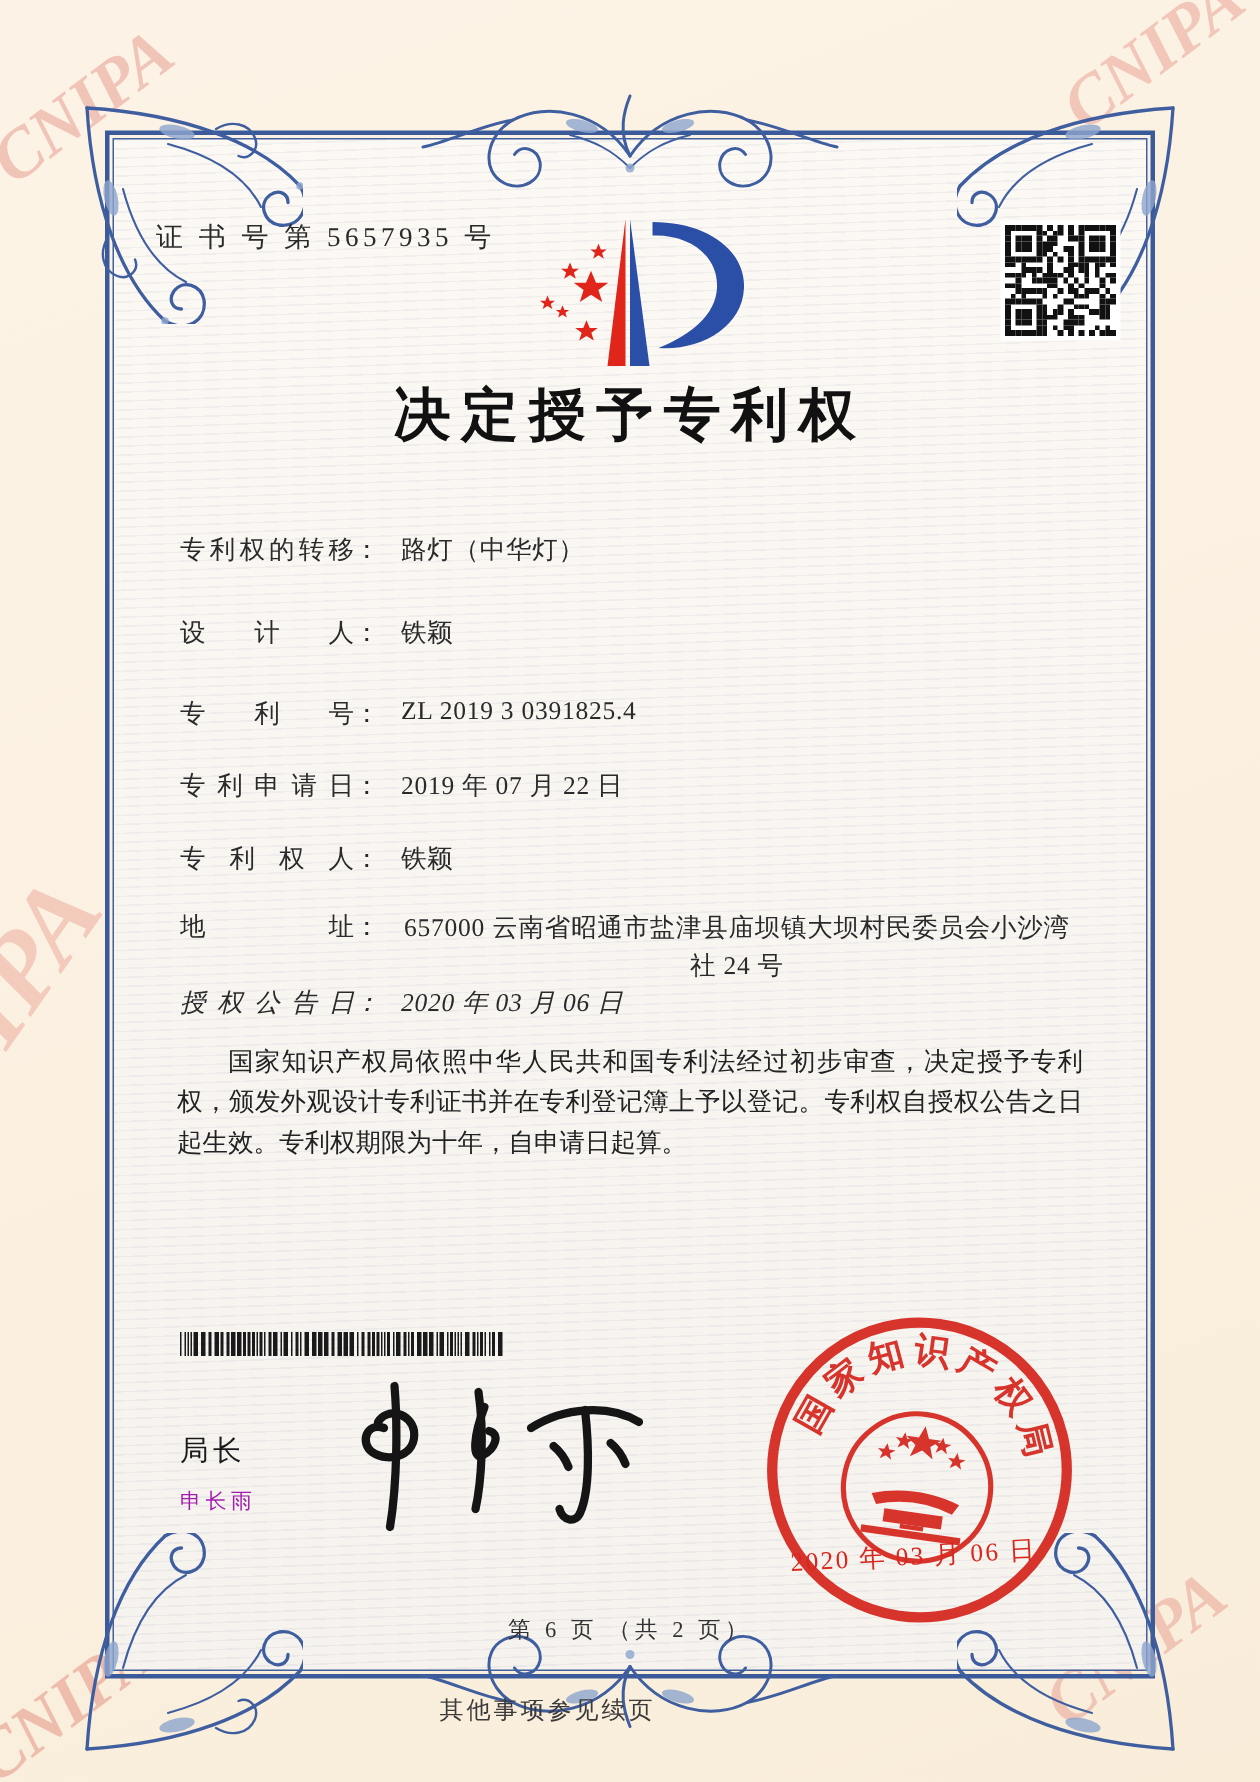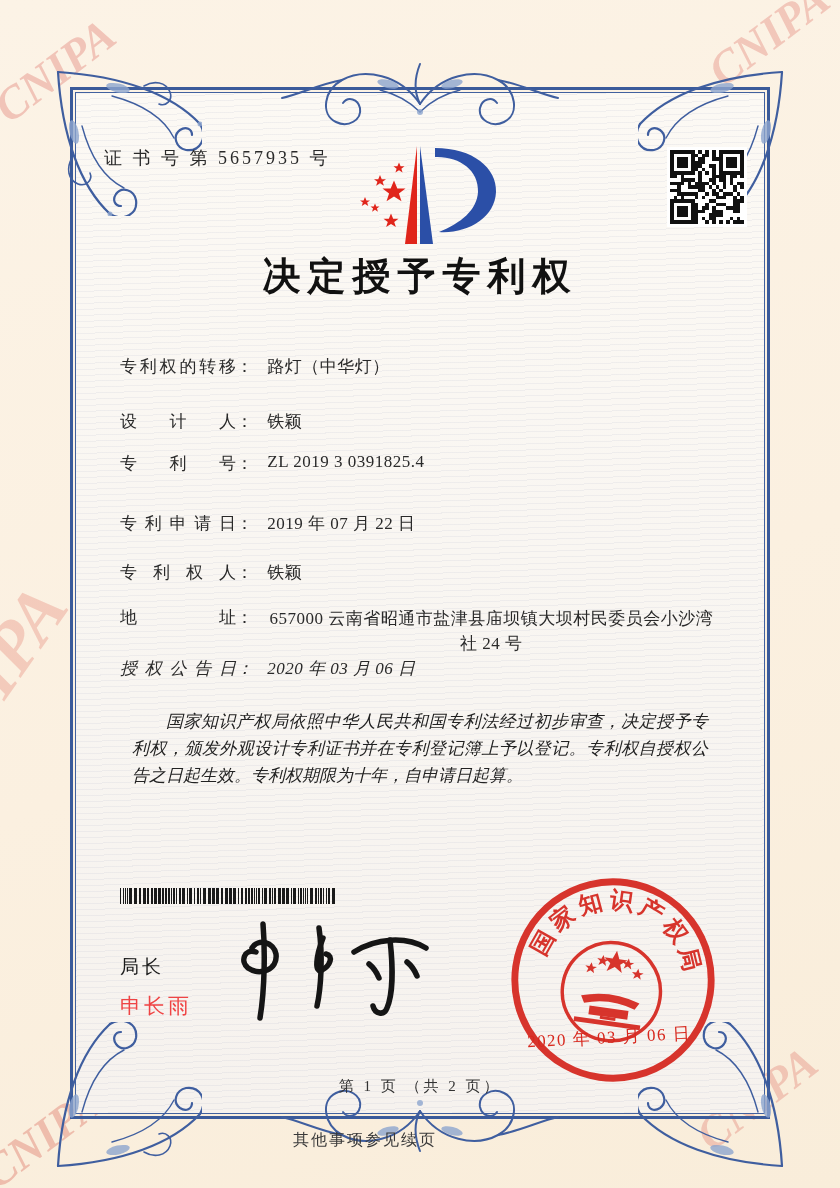--- a/index.html
+++ b/index.html
@@ -45,29 +45,29 @@
   
   .frow{position:absolute;left:120px;font-size:17px;z-index:5;white-space:nowrap;}
   .flabel{display:inline-block;width:116px;text-align:justify;text-align-last:justify;vertical-align:top;}
   .fcolon{display:inline-block;vertical-align:top;}
   .fvalue{display:inline-block;margin-left:10px;letter-spacing:.5px;vertical-align:top;}
   .fvalue.addr{white-space:normal;width:448px;line-height:25px;text-align:center;}
   .grant2{position:absolute;left:438px;top:0;}
   
   .bodytext{position:absolute;left:118px;top:694px;width:604px;font-size:17px;line-height:27px;
     text-align:justify;z-index:5;color:#222;}
-  .bodytext p{margin:14px;text-indent:2em;font-style:italic;}
+  .bodytext p{margin:0;text-indent:2em;}
   
   .barcode{position:absolute;left:120px;top:888px;width:216px;height:16px;display:flex;align-items:stretch;z-index:5;}
   .barcode i{display:block;background:#1a1a1a;}
   .barcode s{display:block;background:transparent;}
   .sign-title{position:absolute;left:120px;top:954px;font-size:19px;letter-spacing:3px;
     font-family:"Liberation Sans","DejaVu Sans",sans-serif;color:#1a1a1a;z-index:5;}
-  .sign-name{position:absolute;left:120px;top:992px;font-size:21px;letter-spacing:3px;
-    font-family:Liberation Mono, monospace;color:#ef4444;z-index:5;}
+  .sign-name{position:absolute;left:120px;top:992px;font-size:14px;letter-spacing:3px;
+    font-family:Liberation Mono, monospace;color:#a21caf;z-index:5;}
   .signature{position:absolute;left:226px;top:916px;width:212px;height:108px;z-index:6;}
   .seal{position:absolute;left:505px;top:872px;width:216px;height:216px;z-index:6;opacity:.93;}
   .seal-date{position:absolute;left:527px;top:1026px;font-size:17px;letter-spacing:1.5px;
     color:#d8281e;transform:rotate(-3deg);z-index:7;white-space:nowrap;}
   .page-foot{position:absolute;left:0;top:1077px;width:840px;text-align:center;font-size:15px;
     letter-spacing:3px;color:#333;z-index:5;}
   .cont-note{position:absolute;left:0;top:1130px;width:730px;text-align:center;font-size:16px;
     letter-spacing:2px;color:#3a3a3a;z-index:5;}
 </style>
 </head>
@@ -643,21 +643,21 @@
 <div class="title">决定授予专利权</div>
 
 <div class="frow" style="top:355px;">
   <span class="flabel">专利权的转移</span><span class="fcolon">：</span>
   <span class="fvalue">路灯（中华灯）</span>
 </div>
 <div class="frow" style="top:410px;">
   <span class="flabel">设计人</span><span class="fcolon">：</span>
   <span class="fvalue">铁颖</span>
 </div>
-<div class="frow" style="top:452px;">
+<div class="frow" style="top:464px;">
   <span class="flabel">专利号</span><span class="fcolon">：</span>
   <span class="fvalue">ZL 2019 3 0391825.4</span>
 </div>
 <div class="frow" style="top:512px;">
   <span class="flabel">专利申请日</span><span class="fcolon">：</span>
   <span class="fvalue">2019 年 07 月 22 日</span>
 </div>
 <div class="frow" style="top:561px;">
   <span class="flabel">专利权人</span><span class="fcolon">：</span>
   <span class="fvalue">铁颖</span>
@@ -842,14 +842,14 @@
         <path d="M80,130 Q110,120 140,130 L136,137 Q110,128 84,137 Z"></path>
         <rect x="90" y="139" width="40" height="9"></rect>
         <path d="M76,152 h68 v5 h-68 z"></path>
         <rect x="102" y="148" width="16" height="3"></rect>
       </g>
     </g>
   </g>
 </svg>
 <div class="seal-date">2020 年 03 月 06 日</div>
 
-<div class="page-foot">第 1 页 （共 2 页）</div>
+<div class="page-foot">第 6 页 （共 2 页）</div>
 <div class="cont-note">其他事项参见续页</div>
 
 </body></html>

